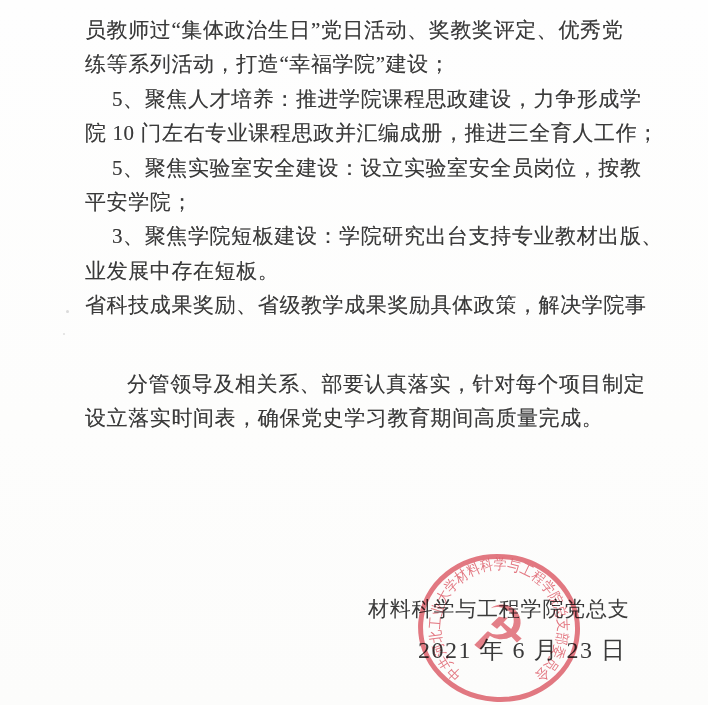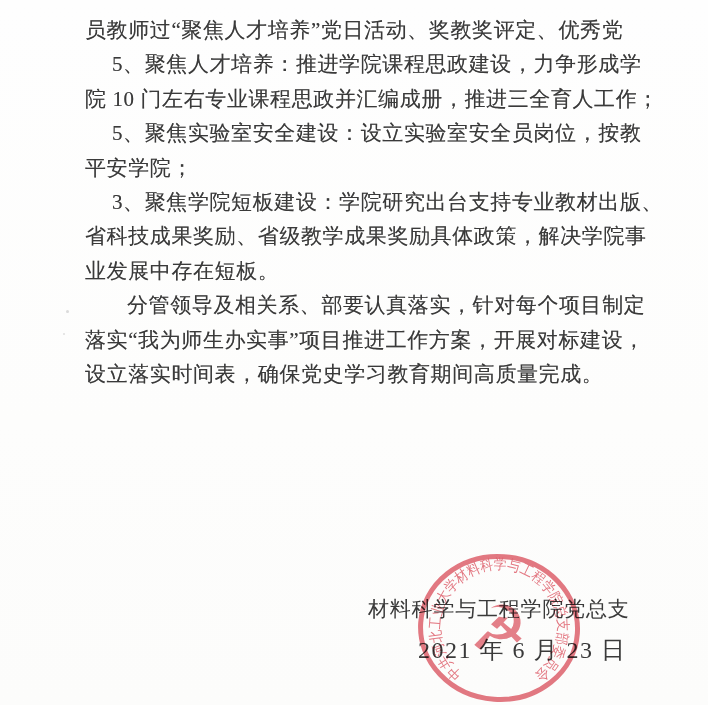--- a/index.html
+++ b/index.html
@@ -24,21 +24,21 @@
   }
   .line {
     height: 34.4px;
     line-height: 34.4px;
     font-size: 21px;
     letter-spacing: 0.6px;
     white-space: nowrap;
     text-shadow: 0 0 0.4px rgba(60,60,60,0.5);
   }
   .indent-num { padding-left: 27px; }
-  .indent-para { padding-left: 42px; }
+  .indent-para { padding-left: 42px; margin-top: 44px; }
   .sig-org {
     position: absolute;
     left: 368px;
     top: 595px;
     font-size: 21px;
     letter-spacing: 0.8px;
     white-space: nowrap;
   }
   .sig-date {
     position: absolute;
@@ -63,30 +63,30 @@
     background: #b9b9b9;
     border-radius: 50%;
   }
 </style>
 </head>
 <body>
 
 <div class="page">
 
   <div class="body-text">
-    <div class="line">员教师过“聚焦人才培养”党日活动、奖教奖评定、优秀党</div>
+    <div class="line">员教师过“集体政治生日”党日活动、奖教奖评定、优秀党</div>
+    <div class="line">练等系列活动，打造“幸福学院”建设；</div>
     <div class="line indent-num">5、聚焦人才培养：推进学院课程思政建设，力争形成学</div>
     <div class="line">院 10 门左右专业课程思政并汇编成册，推进三全育人工作；</div>
     <div class="line indent-num">5、聚焦实验室安全建设：设立实验室安全员岗位，按教</div>
     <div class="line">平安学院；</div>
     <div class="line indent-num">3、聚焦学院短板建设：学院研究出台支持专业教材出版、</div>
+    <div class="line">业发展中存在短板。</div>
     <div class="line">省科技成果奖励、省级教学成果奖励具体政策，解决学院事</div>
-    <div class="line">业发展中存在短板。</div>
     <div class="line indent-para">分管领导及相关系、部要认真落实，针对每个项目制定</div>
-    <div class="line">落实“我为师生办实事”项目推进工作方案，开展对标建设，</div>
     <div class="line">设立落实时间表，确保党史学习教育期间高质量完成。</div>
   </div>
 
   <div class="sig-org">材料科学与工程学院党总支</div>
   <div class="sig-date">2021 年 6 月 23 日</div>
 
   <div class="speck" style="left:66px; top:310px; width:3px; height:3px; opacity:.5;"></div>
   <div class="speck" style="left:63px; top:333px; width:2px; height:2px; opacity:.45;"></div>
 
   <svg class="seal" viewBox="0 0 168 153" xmlns="http://www.w3.org/2000/svg">

